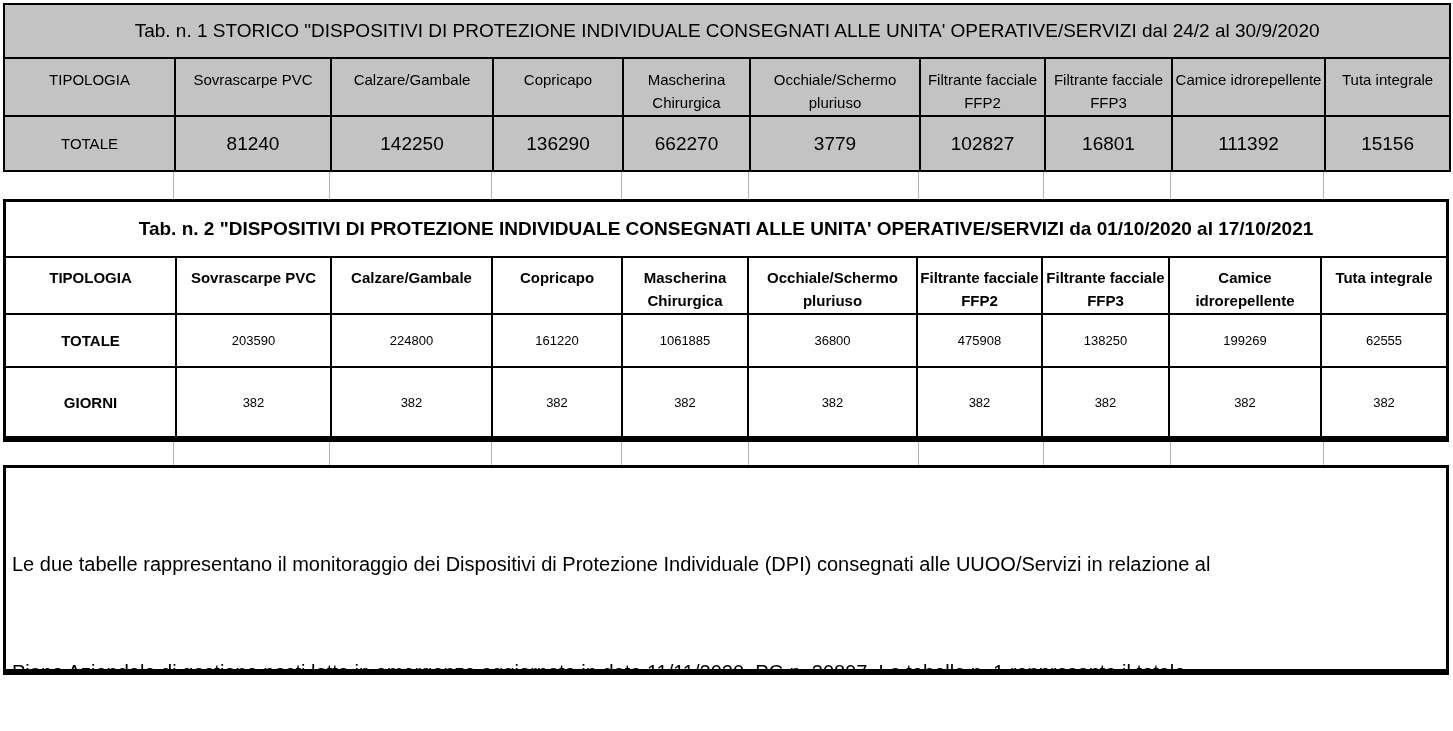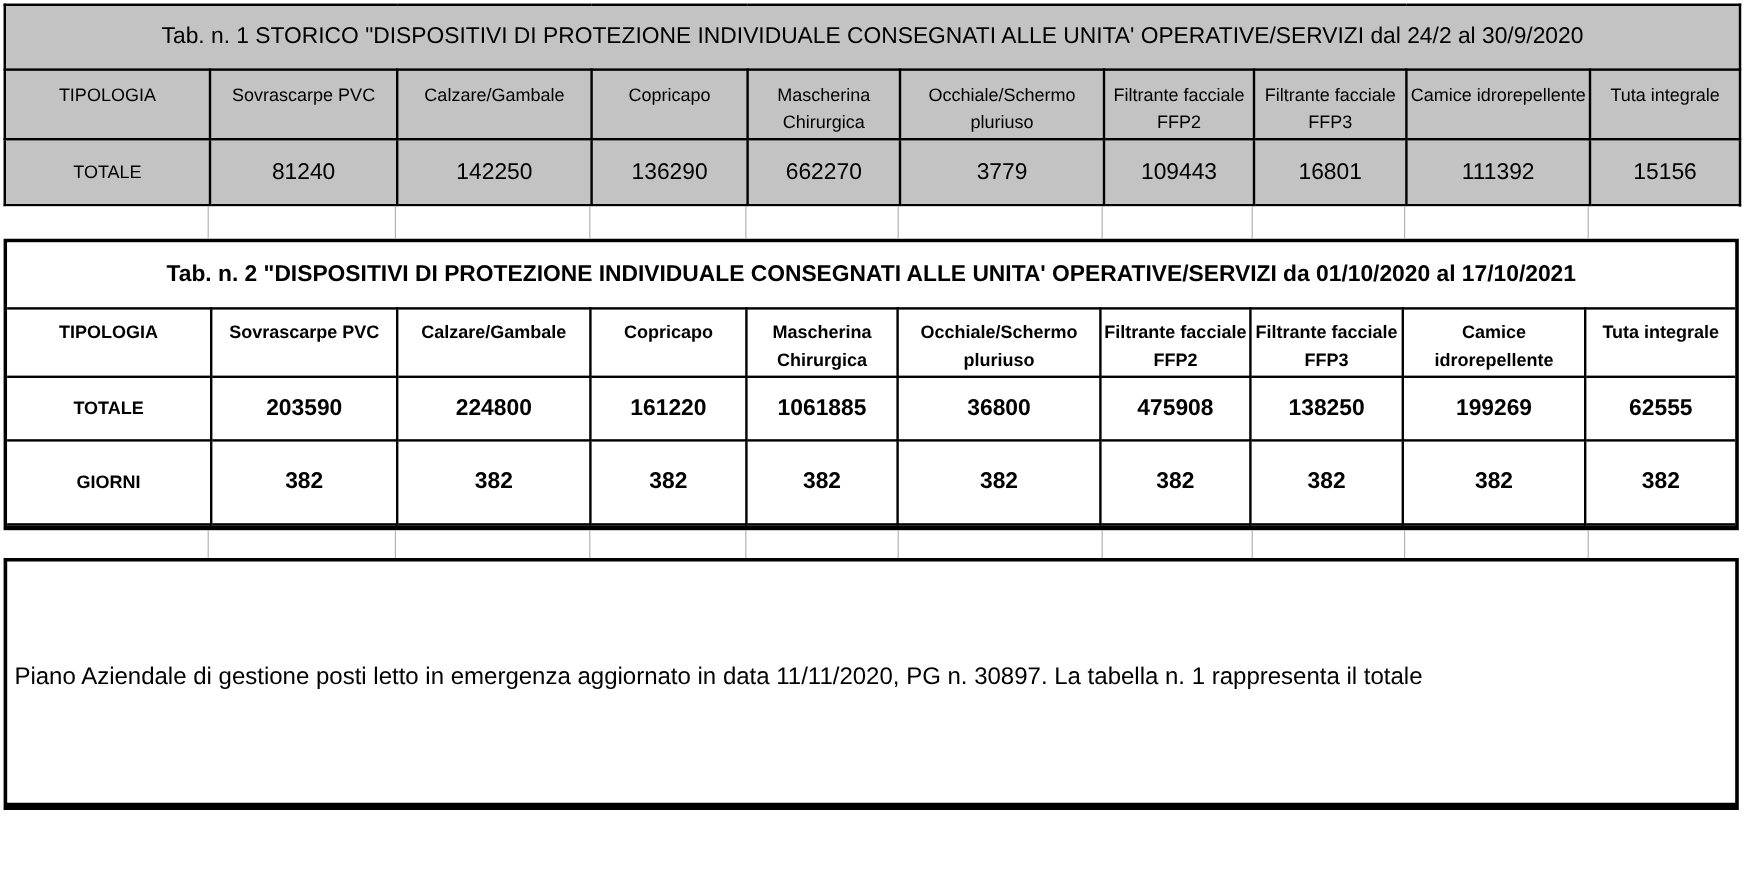--- a/index.html
+++ b/index.html
@@ -32,21 +32,21 @@
   
   .t2wrap { border:3px solid #000; border-bottom:4px solid #000; width:1446px; }
   .t2 { width:1440px; }
   .t2 td { border:2px solid #000; background:#fff; overflow:hidden; }
   .t2 tr td:first-child { border-left:none; }
   .t2 tr td:last-child { border-right:none; }
   .t2 .titlerow td { border-top:none; height:55px; text-align:center; vertical-align:middle; font-size:19px; font-weight:700; }
   .t2 .hdr td { height:54px; text-align:center; vertical-align:top; padding-top:8px; font-size:15px; line-height:23px; font-weight:700; }
   .t2 .datarow td { text-align:center; vertical-align:middle; }
   .t2 .datarow .rowlabel { font-size:15px; font-weight:700; line-height:21px; }
-  .t2 .datarow .val { font-size:19px;font-weight:bold; }
+  .t2 .datarow .val { font-size:13px; }
   .t2 .r1 td { height:53px; }
   .t2 .r2 td { height:70px; }
   .t2 .r3 td { height:72px; border-bottom:none; }
 
   
   .notes {
     width:1446px; height:210px;
     border:3px solid #000; border-bottom:6px solid #000;
     padding:6px 6px 0 6px;
     font-size:20px; line-height:36px;
@@ -87,21 +87,21 @@
       <td>Camice idrorepellente</td>
       <td>Tuta integrale</td>
     </tr>
     <tr class="datarow">
       <td class="rowlabel">TOTALE</td>
       <td class="val">81240</td>
       <td class="val">142250</td>
       <td class="val">136290</td>
       <td class="val">662270</td>
       <td class="val">3779</td>
-      <td class="val">109443</td>
+      <td class="val">102827</td>
       <td class="val">16801</td>
       <td class="val">111392</td>
       <td class="val">15156</td>
     </tr>
   </tbody>
     </table>
 
   <div class="gap gap1">
     <div class="gcell" style="width:171px"></div>
     <div class="gcell" style="width:156px"></div>
@@ -180,18 +180,19 @@
     <div class="gcell" style="width:130px"></div>
     <div class="gcell" style="width:127px"></div>
     <div class="gcell" style="width:170px"></div>
     <div class="gcell" style="width:125px"></div>
     <div class="gcell" style="width:127px"></div>
     <div class="gcell" style="width:153px"></div>
     <div class="gcell" style="width:125px"></div>
   </div>
 
   <div class="notes">
+    <div>Le due tabelle rappresentano il monitoraggio dei Dispositivi di Protezione Individuale (DPI) consegnati alle UUOO/Servizi in relazione al</div>
     <div>Piano Aziendale di gestione posti letto in emergenza aggiornato in data 11/11/2020, PG n. 30897. La tabella n. 1 rappresenta il totale</div>
     
     
   </div>
 
 </div>
 
 </body></html>

